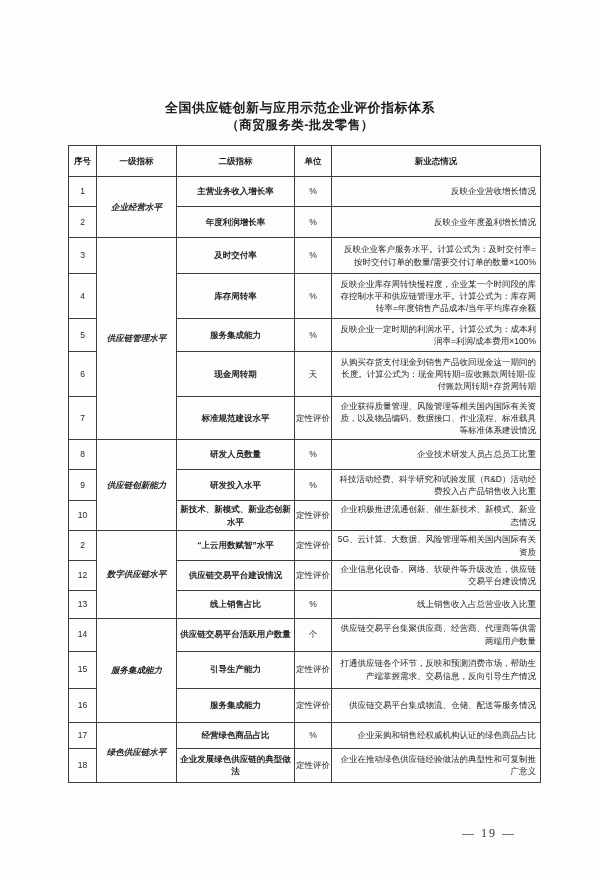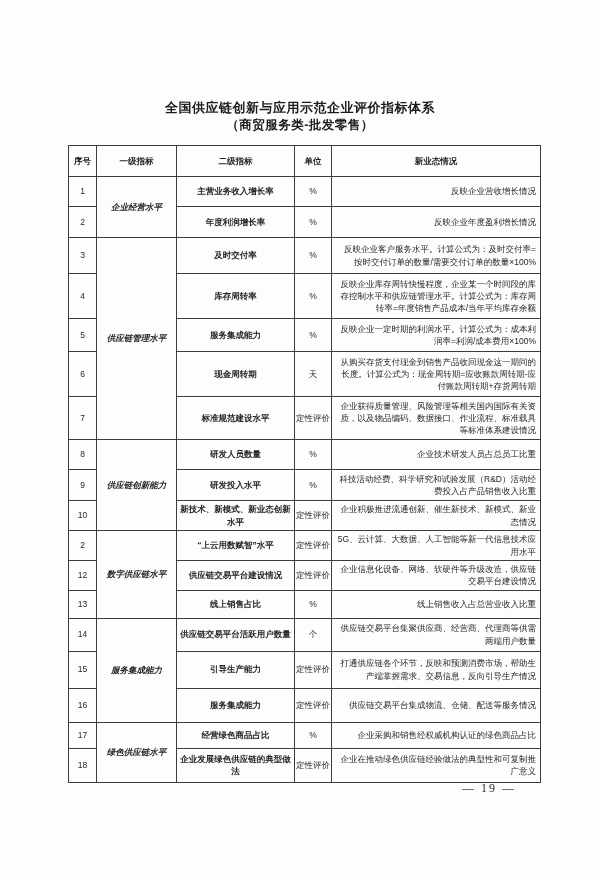--- a/index.html
+++ b/index.html
@@ -53,21 +53,21 @@
   col.c-expl{width:209px;}
   .index-table td.expl{
     text-align:right;
     padding:2px 4px;
   }
   .index-table td.unit{padding:1px;}
   .index-table td.primary{font-weight:bold;font-style:italic;}
   .index-table td.secondary{padding:2px 2px;font-weight:bold;}
   .page-footer{
     position:absolute;
-    top:781px;right:84px;
+    top:826px;right:84px;
     font-size:12px;
     color:#2d2d2d;
     font-family:"Liberation Serif","DejaVu Serif",serif;
     letter-spacing:2px;
   }
 </style>
 </head>
 <body>
 
 <div class="page">
@@ -156,21 +156,21 @@
         <td>10</td>
         <td class="secondary">新技术、新模式、新业态创新水平</td>
         <td class="unit">定性评价</td>
         <td class="expl">企业积极推进流通创新、催生新技术、新模式、新业态情况</td>
       </tr>
       <tr style="height:30px">
         <td>2</td>
         <td class="primary" rowspan="3">数字供应链水平</td>
         <td class="secondary">“上云用数赋智”水平</td>
         <td class="unit">定性评价</td>
-        <td class="expl">5G、云计算、大数据、人工智能等新一代信息技术应用水平</td>
+        <td class="expl">5G、云计算、大数据、风险管理等相关国内国际有关资质</td>
       </tr>
       <tr style="height:28px">
         <td>12</td>
         <td class="secondary">供应链交易平台建设情况</td>
         <td class="unit">定性评价</td>
         <td class="expl">企业信息化设备、网络、软硬件等升级改造，供应链交易平台建设情况</td>
       </tr>
       <tr style="height:28px">
         <td>13</td>
         <td class="secondary">线上销售占比</td>

